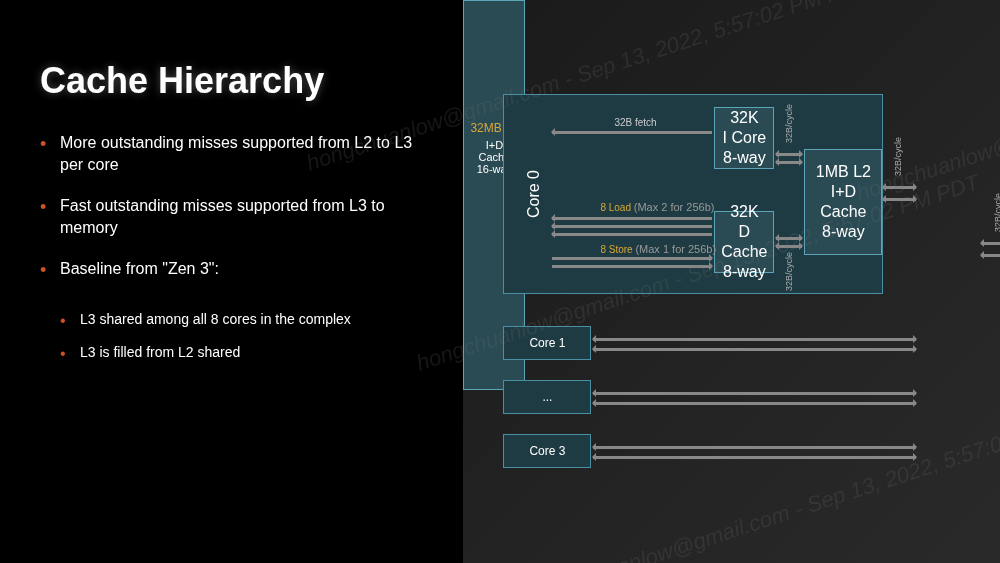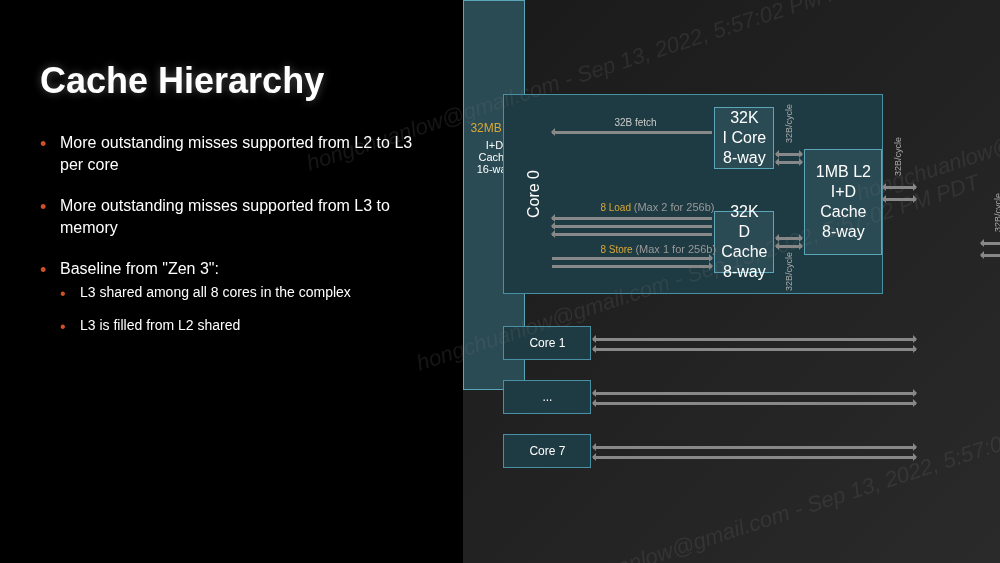--- a/index.html
+++ b/index.html
@@ -7,21 +7,21 @@
 
 .slide { display:flex; width:100%; height:100%; }
 .left { width:482px; padding:60px 30px 20px 40px; background:#000; }
 .right { width:562px; background:linear-gradient(135deg,#1a1a1a 0%,#2a2a2a 100%); position:relative; }
 
 .title { font-size:36px; font-weight:600; margin-bottom:30px; text-shadow:0 0 8px rgba(255,255,255,0.3); }
 
 ul.main { list-style:none; }
 ul.main > li { position:relative; padding-left:20px; margin-bottom:20px; font-size:16px; line-height:1.35; }
 ul.main > li::before { content:"•"; position:absolute; left:0; color:#d05028; font-size:18px; }
-ul.sub { list-style:none; margin-top:3px; }
+ul.sub { list-style:none; margin-top:30px; }
 ul.sub > li { position:relative; padding-left:20px; margin-bottom:14px; font-size:14px; line-height:1.35; }
 ul.sub > li::before { content:"•"; position:absolute; left:0; color:#d05028; font-size:16px; }
 
 
 .diagram { position:absolute; inset:0; }
 .box { position:absolute; border:1px solid #4a90a4; background:#1e3a42; }
 .core0 { left:40px; top:94px; width:380px; height:200px; }
 .core-label { position:absolute; left:6px; top:50%; transform:translateY(-50%) rotate(-90deg); transform-origin:center; font-size:16px; color:#fff; white-space:nowrap; }
 
 .cache { position:absolute; border:1px solid #5aa5b8; background:#2a4a54; text-align:center; display:flex; flex-direction:column; justify-content:center; font-size:16px; line-height:1.25; }
@@ -52,21 +52,21 @@
 .wm { position:absolute; color:rgba(120,120,120,0.18); font-size:22px; transform:rotate(-18deg); pointer-events:none; white-space:nowrap; font-style:italic; }
 </style>
 </head>
 <body>
 
 <div class="slide">
   <div class="left">
     <h1 class="title">Cache Hierarchy</h1>
     <ul class="main">
       <li>More outstanding misses supported from L2 to L3 per core</li>
-      <li>More outstanding misses supported from L3 to memory</li>
+      <li>Fast outstanding misses supported from L3 to memory</li>
       <li>
         <span>Baseline from "Zen 3":</span>
         <ul class="sub">
           <li>L3 shared among all 8 cores in the complex</li>
           <li>L3 is filled from L2 shared</li>
         </ul>
       </li>
     </ul>
   </div>
 
@@ -132,21 +132,21 @@
       <div class="vtxt" style="left:530px; top:232px;">32B/cycle</div>
 
       <div class="minicore mc1">Core 1</div>
       <div class="arrow dbl" style="left:130px; top:338px; width:323px;"></div>
       <div class="arrow dbl" style="left:130px; top:348px; width:323px;"></div>
 
       <div class="minicore mc2">...</div>
       <div class="arrow dbl" style="left:130px; top:392px; width:323px;"></div>
       <div class="arrow dbl" style="left:130px; top:402px; width:323px;"></div>
 
-      <div class="minicore mc3">Core 7</div>
+      <div class="minicore mc3">Core 3</div>
       <div class="arrow dbl" style="left:130px; top:446px; width:323px;"></div>
       <div class="arrow dbl" style="left:130px; top:456px; width:323px;"></div>
 
     </div>
 
     <div class="wm" style="left:-170px; top:60px;">hongchuanlow@gmail.com - Sep 13, 2022, 5:57:02 PM PDT</div>
     <div class="wm" style="left:-60px; top:260px;">hongchuanlow@gmail.com - Sep 13, 2022, 5:57:02 PM PDT</div>
     <div class="wm" style="left:60px; top:490px;">hongchuanlow@gmail.com - Sep 13, 2022, 5:57:02 PM PDT</div>
     <div class="wm" style="left:380px; top:90px;">hongchuanlow@gmail.com - Sep 13, 2022, 5:57:02 PM PDT</div>
     <div class="wm" style="left:400px; top:520px;">hongchuanlow@gmail.com - Sep 13, 2022, 5:57:02 PM PDT</div>

